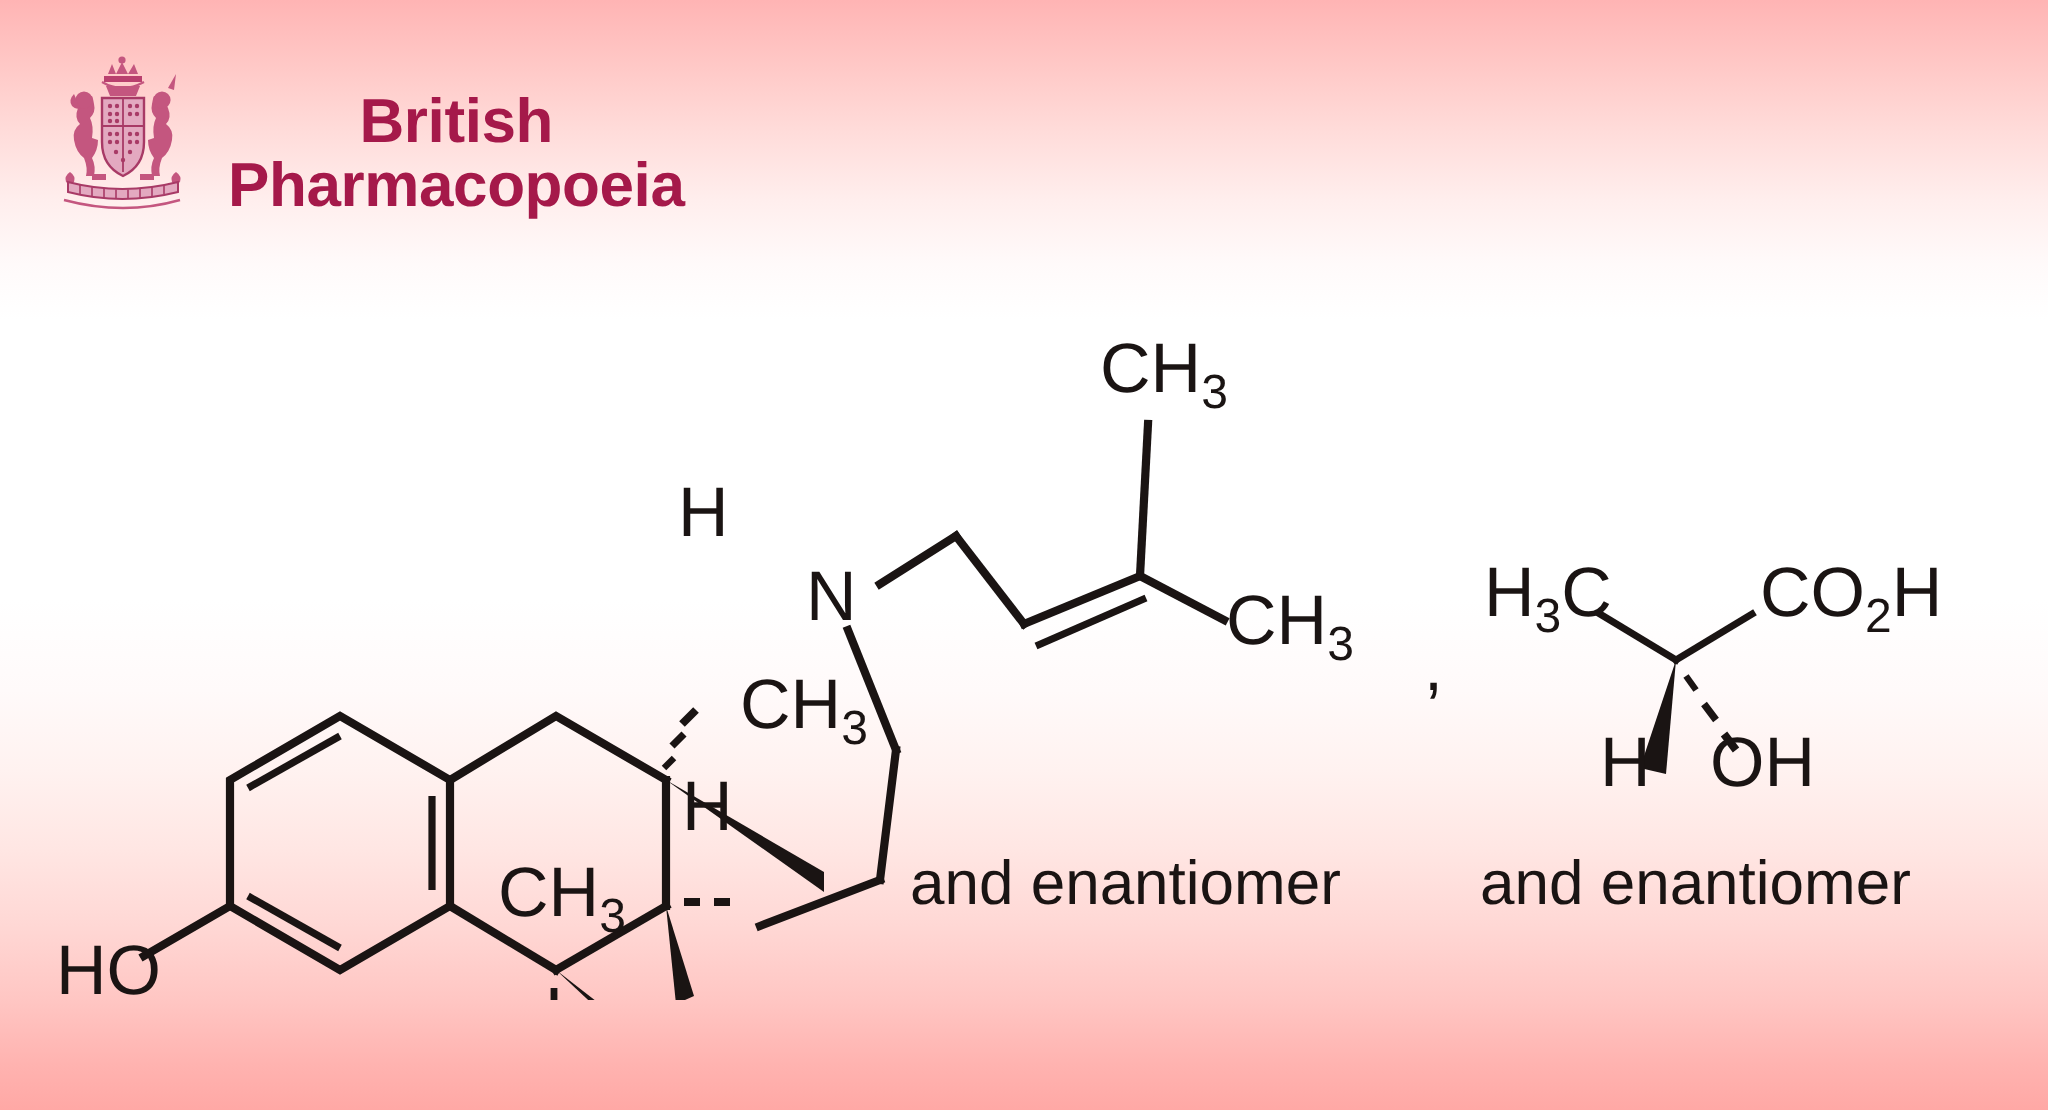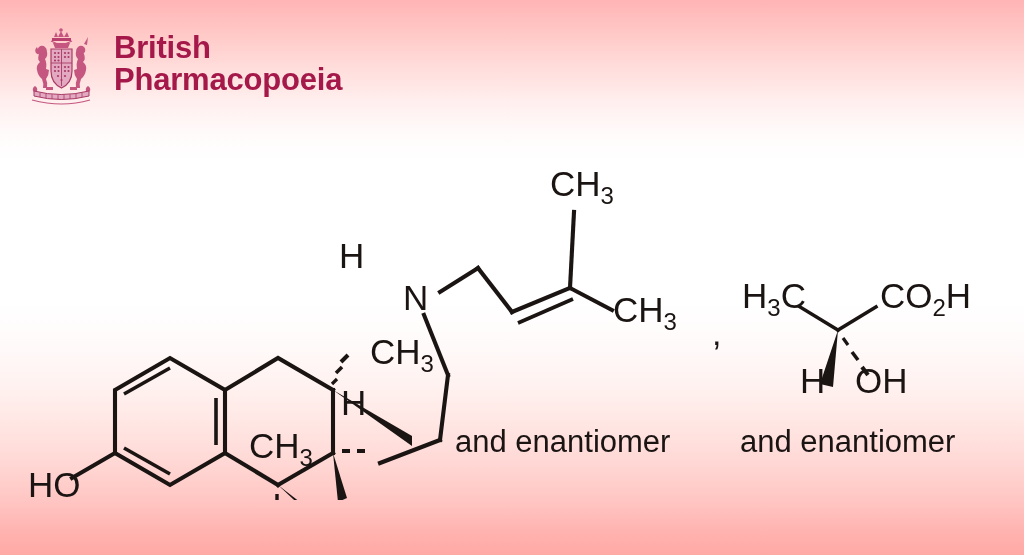--- a/index.html
+++ b/index.html
@@ -41,28 +41,29 @@
     align-items: flex-start;
     gap: 14px;
   }
   #crest {
     width: 78px;
     height: 82px;
     flex: none;
     display: block;
   }
   #logo-text {
-    margin-top: 6px;
+    margin-top: 19px;
     line-height: 1.03;
     font-weight: bold;
     font-size: 31px;
     letter-spacing: -0.2px;
     color: #a5194a;
     font-family: "Liberation Sans", sans-serif;
     white-space: nowrap;
+    text-align: center;
   }
   #logo-text .ln { display: block; }
 
   
   #structure-canvas {
     position: absolute;
     left: 0;
     top: 140px;
     width: 1024px;
     height: 360px;

